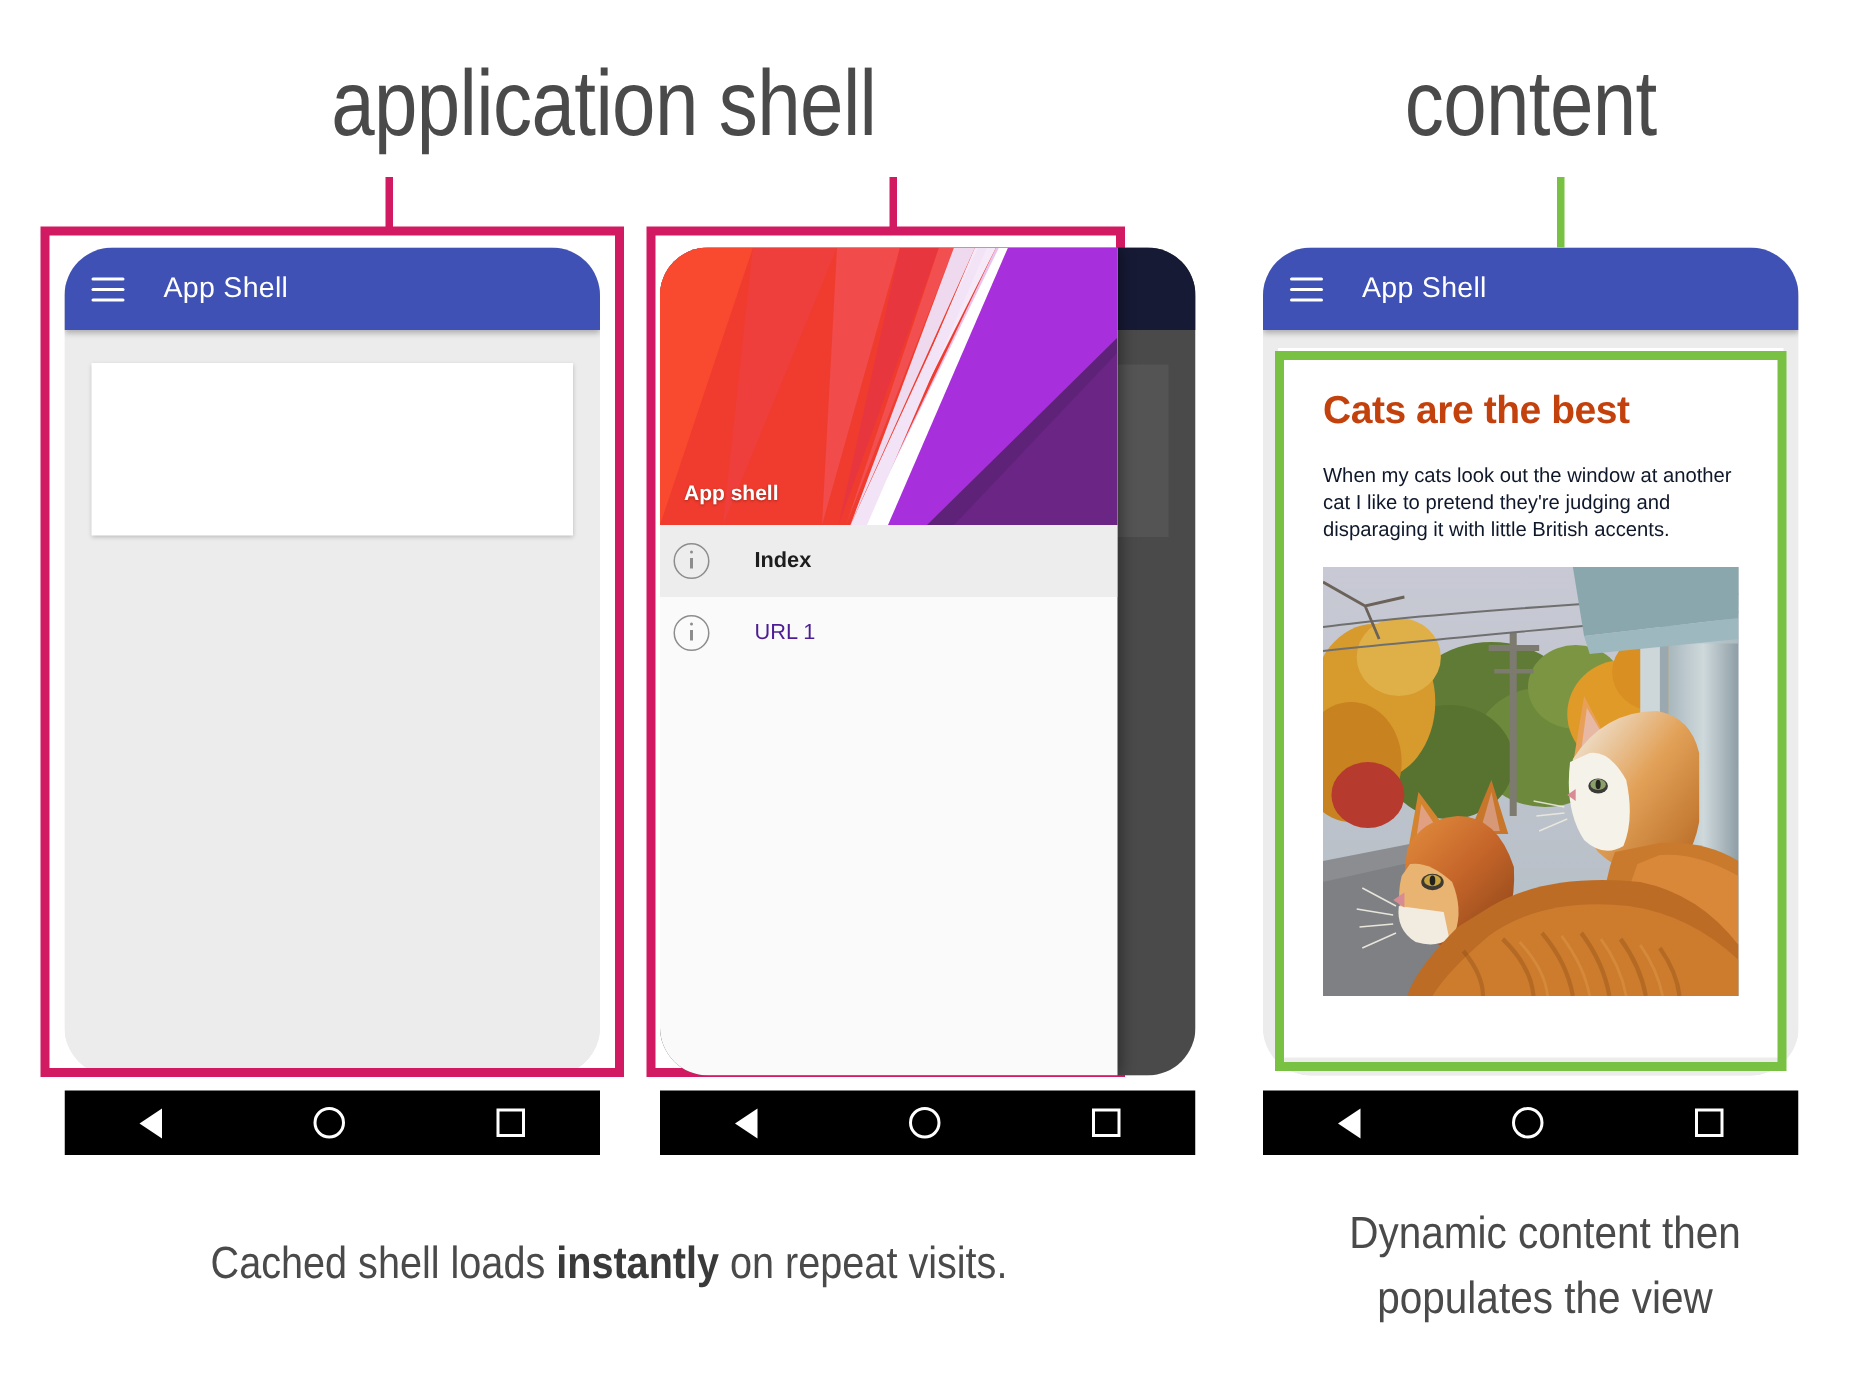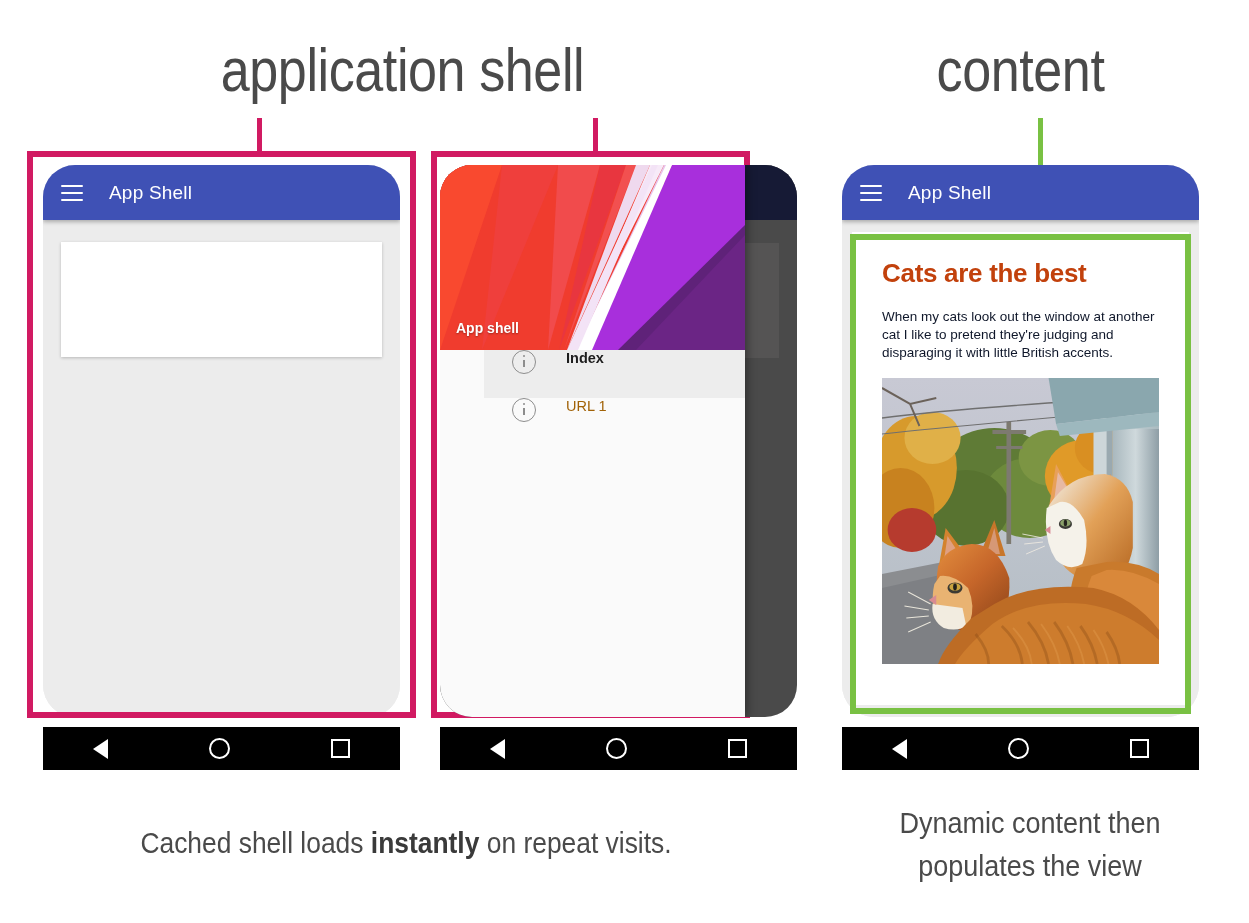--- a/index.html
+++ b/index.html
@@ -192,25 +192,24 @@
     bottom: 14px;
     color: #ffffff;
     font-size: 14px;
     font-weight: bold;
     z-index: 10;
     text-shadow: 0 1px 2px rgba(0,0,0,0.35);
   }
   .drawer-list { padding: 0; }
   .drawer-item {
     display: flex;
-    align-items: flex-start;
+    align-items: center;
     height: 48px;
-    padding-left: 28px;
+    padding-left: 9px;
     box-sizing: border-box;
-    margin-left: 44px;
   }
   .drawer-item.active { background: #ededed; }
   .info-icon {
     width: 22px; height: 22px;
     border-radius: 50%;
     border: 1.6px solid #8d8d8d;
     flex: 0 0 auto;
     position: relative;
   }
   .info-icon::before {
@@ -226,21 +225,21 @@
     content: "";
     position: absolute;
     left: 50%; top: 8.5px;
     width: 2px; height: 7px;
     margin-left: -1px;
     background: #8d8d8d;
   }
   .drawer-item-label {
     margin-left: 30px;
     font-size: 14.5px;
-    color: #a16207;
+    color: #4c1d95;
   }
   .drawer-item.active .drawer-item-label {
     font-weight: bold;
     color: #1d1d1d;
   }
 
   
   .content-body {
     position: absolute;
     top: 55px; left: 0; right: 0; bottom: 0;

